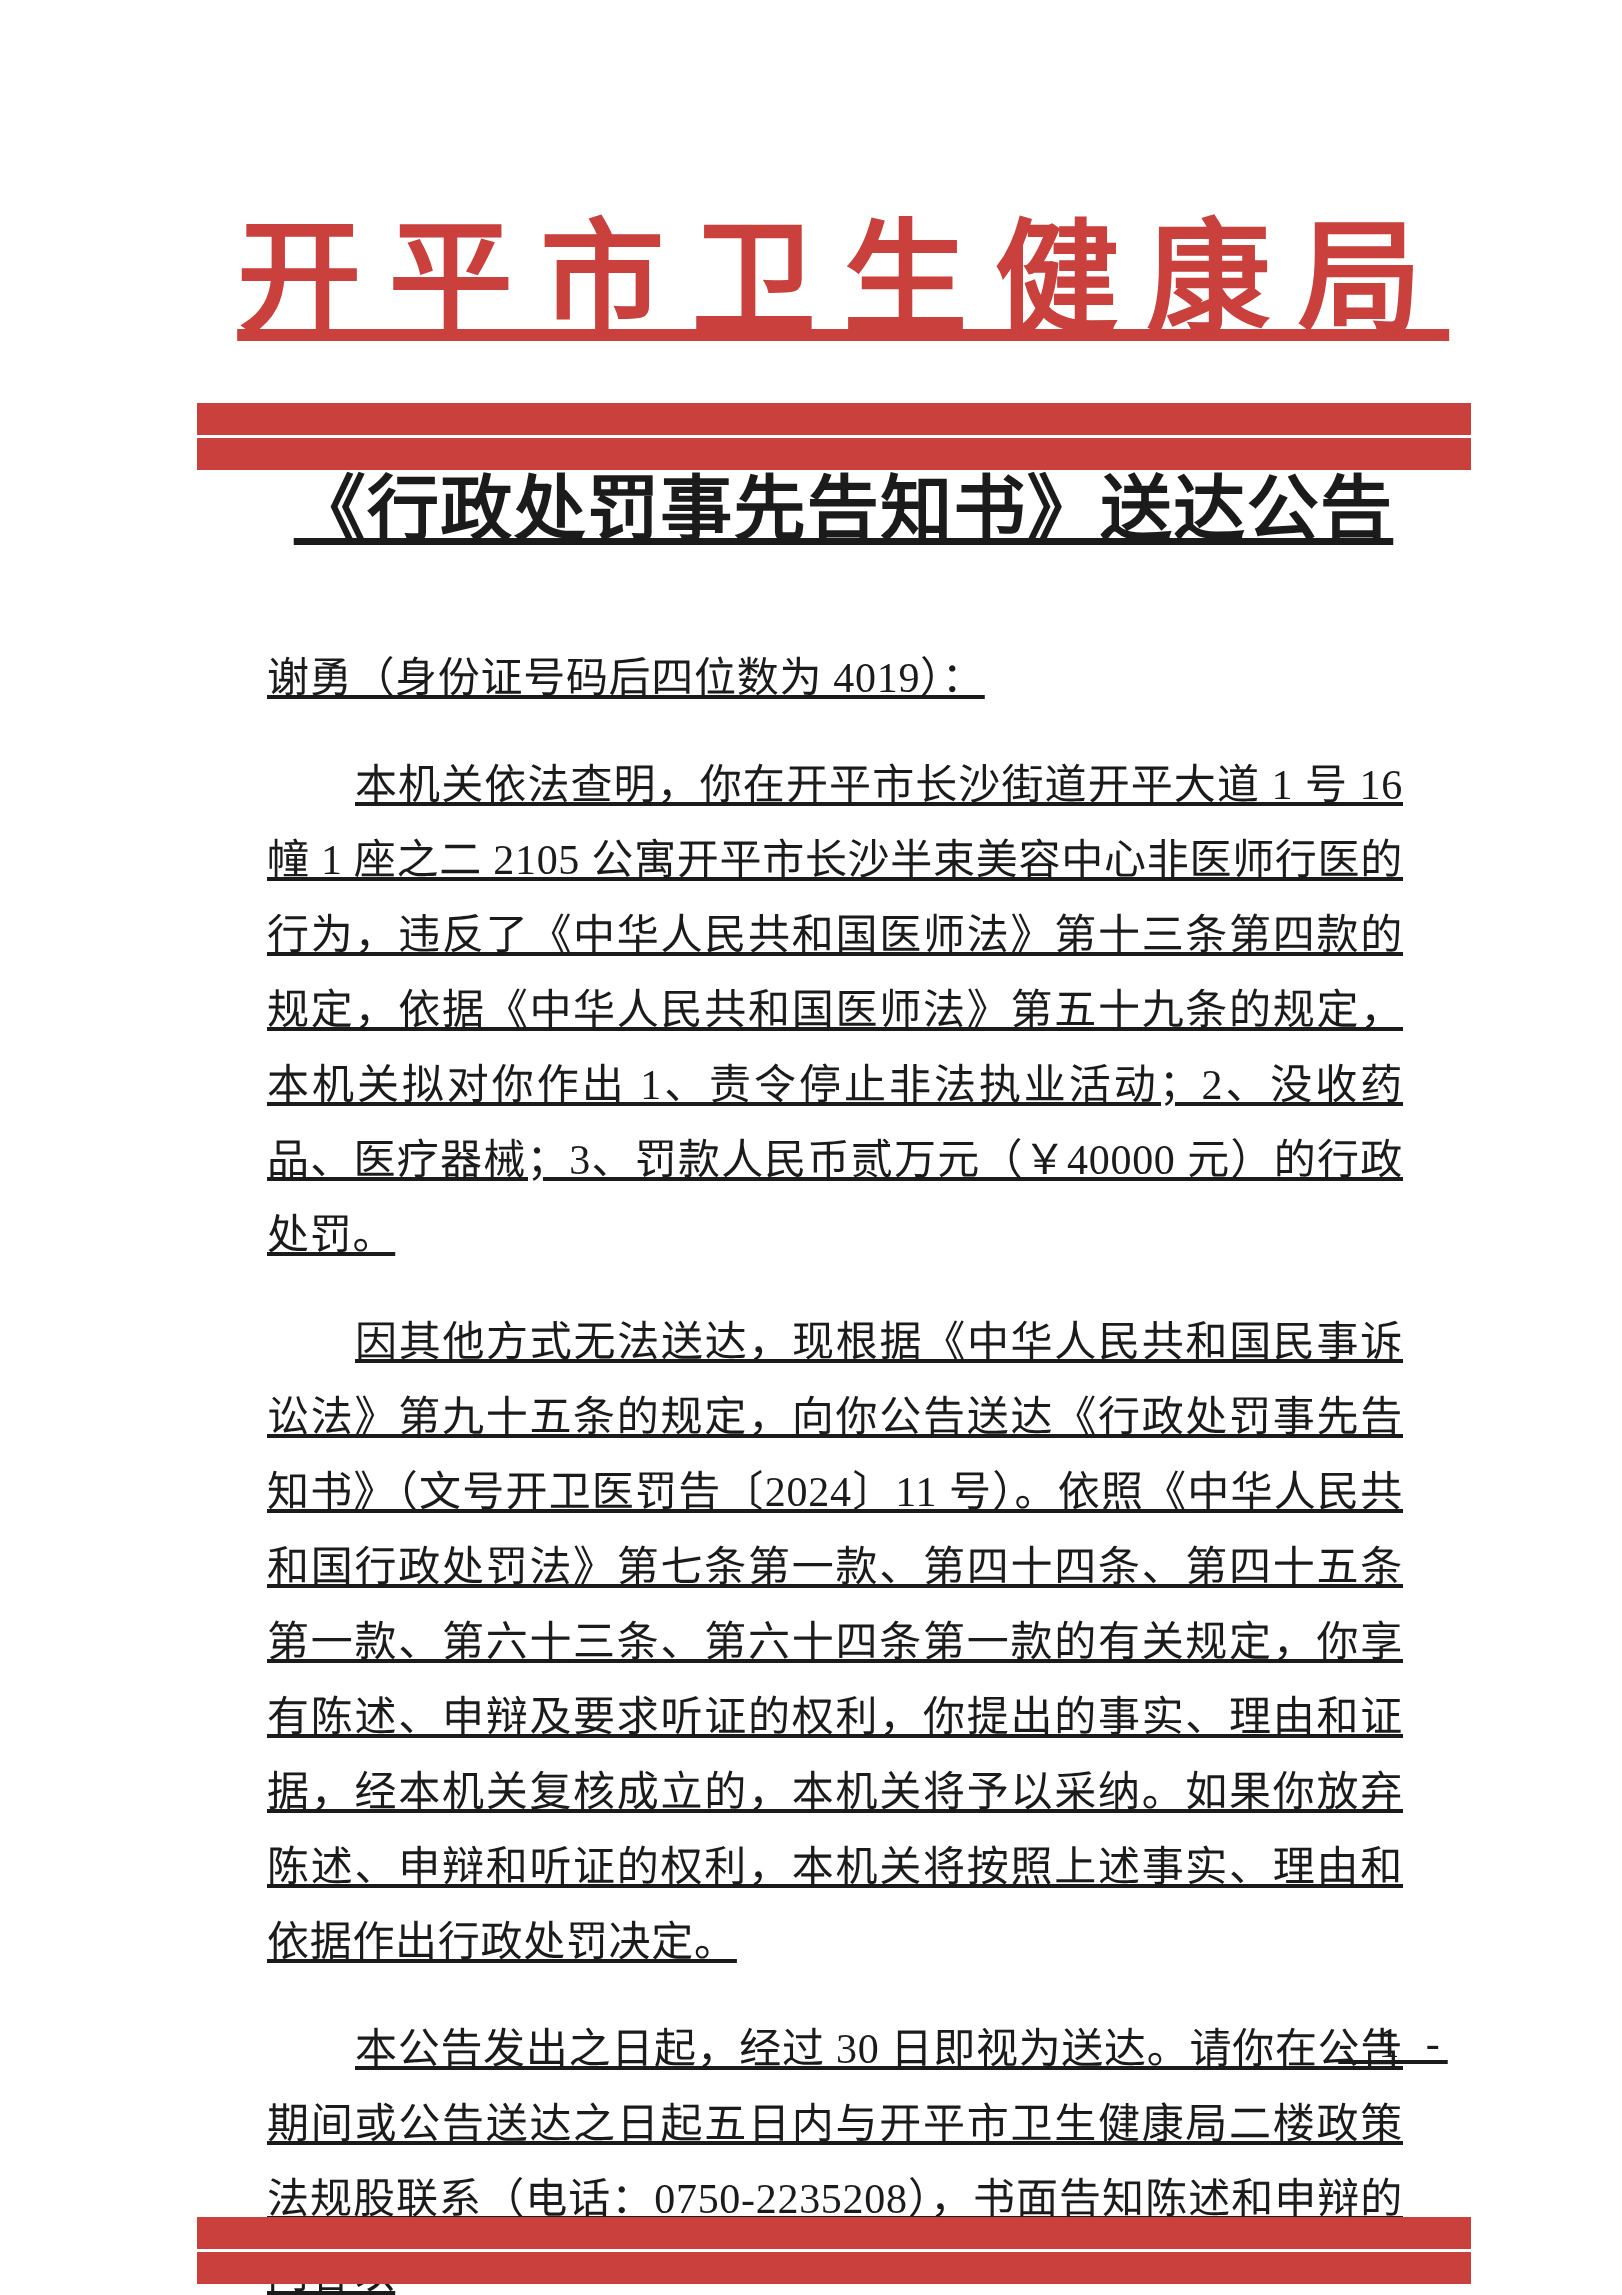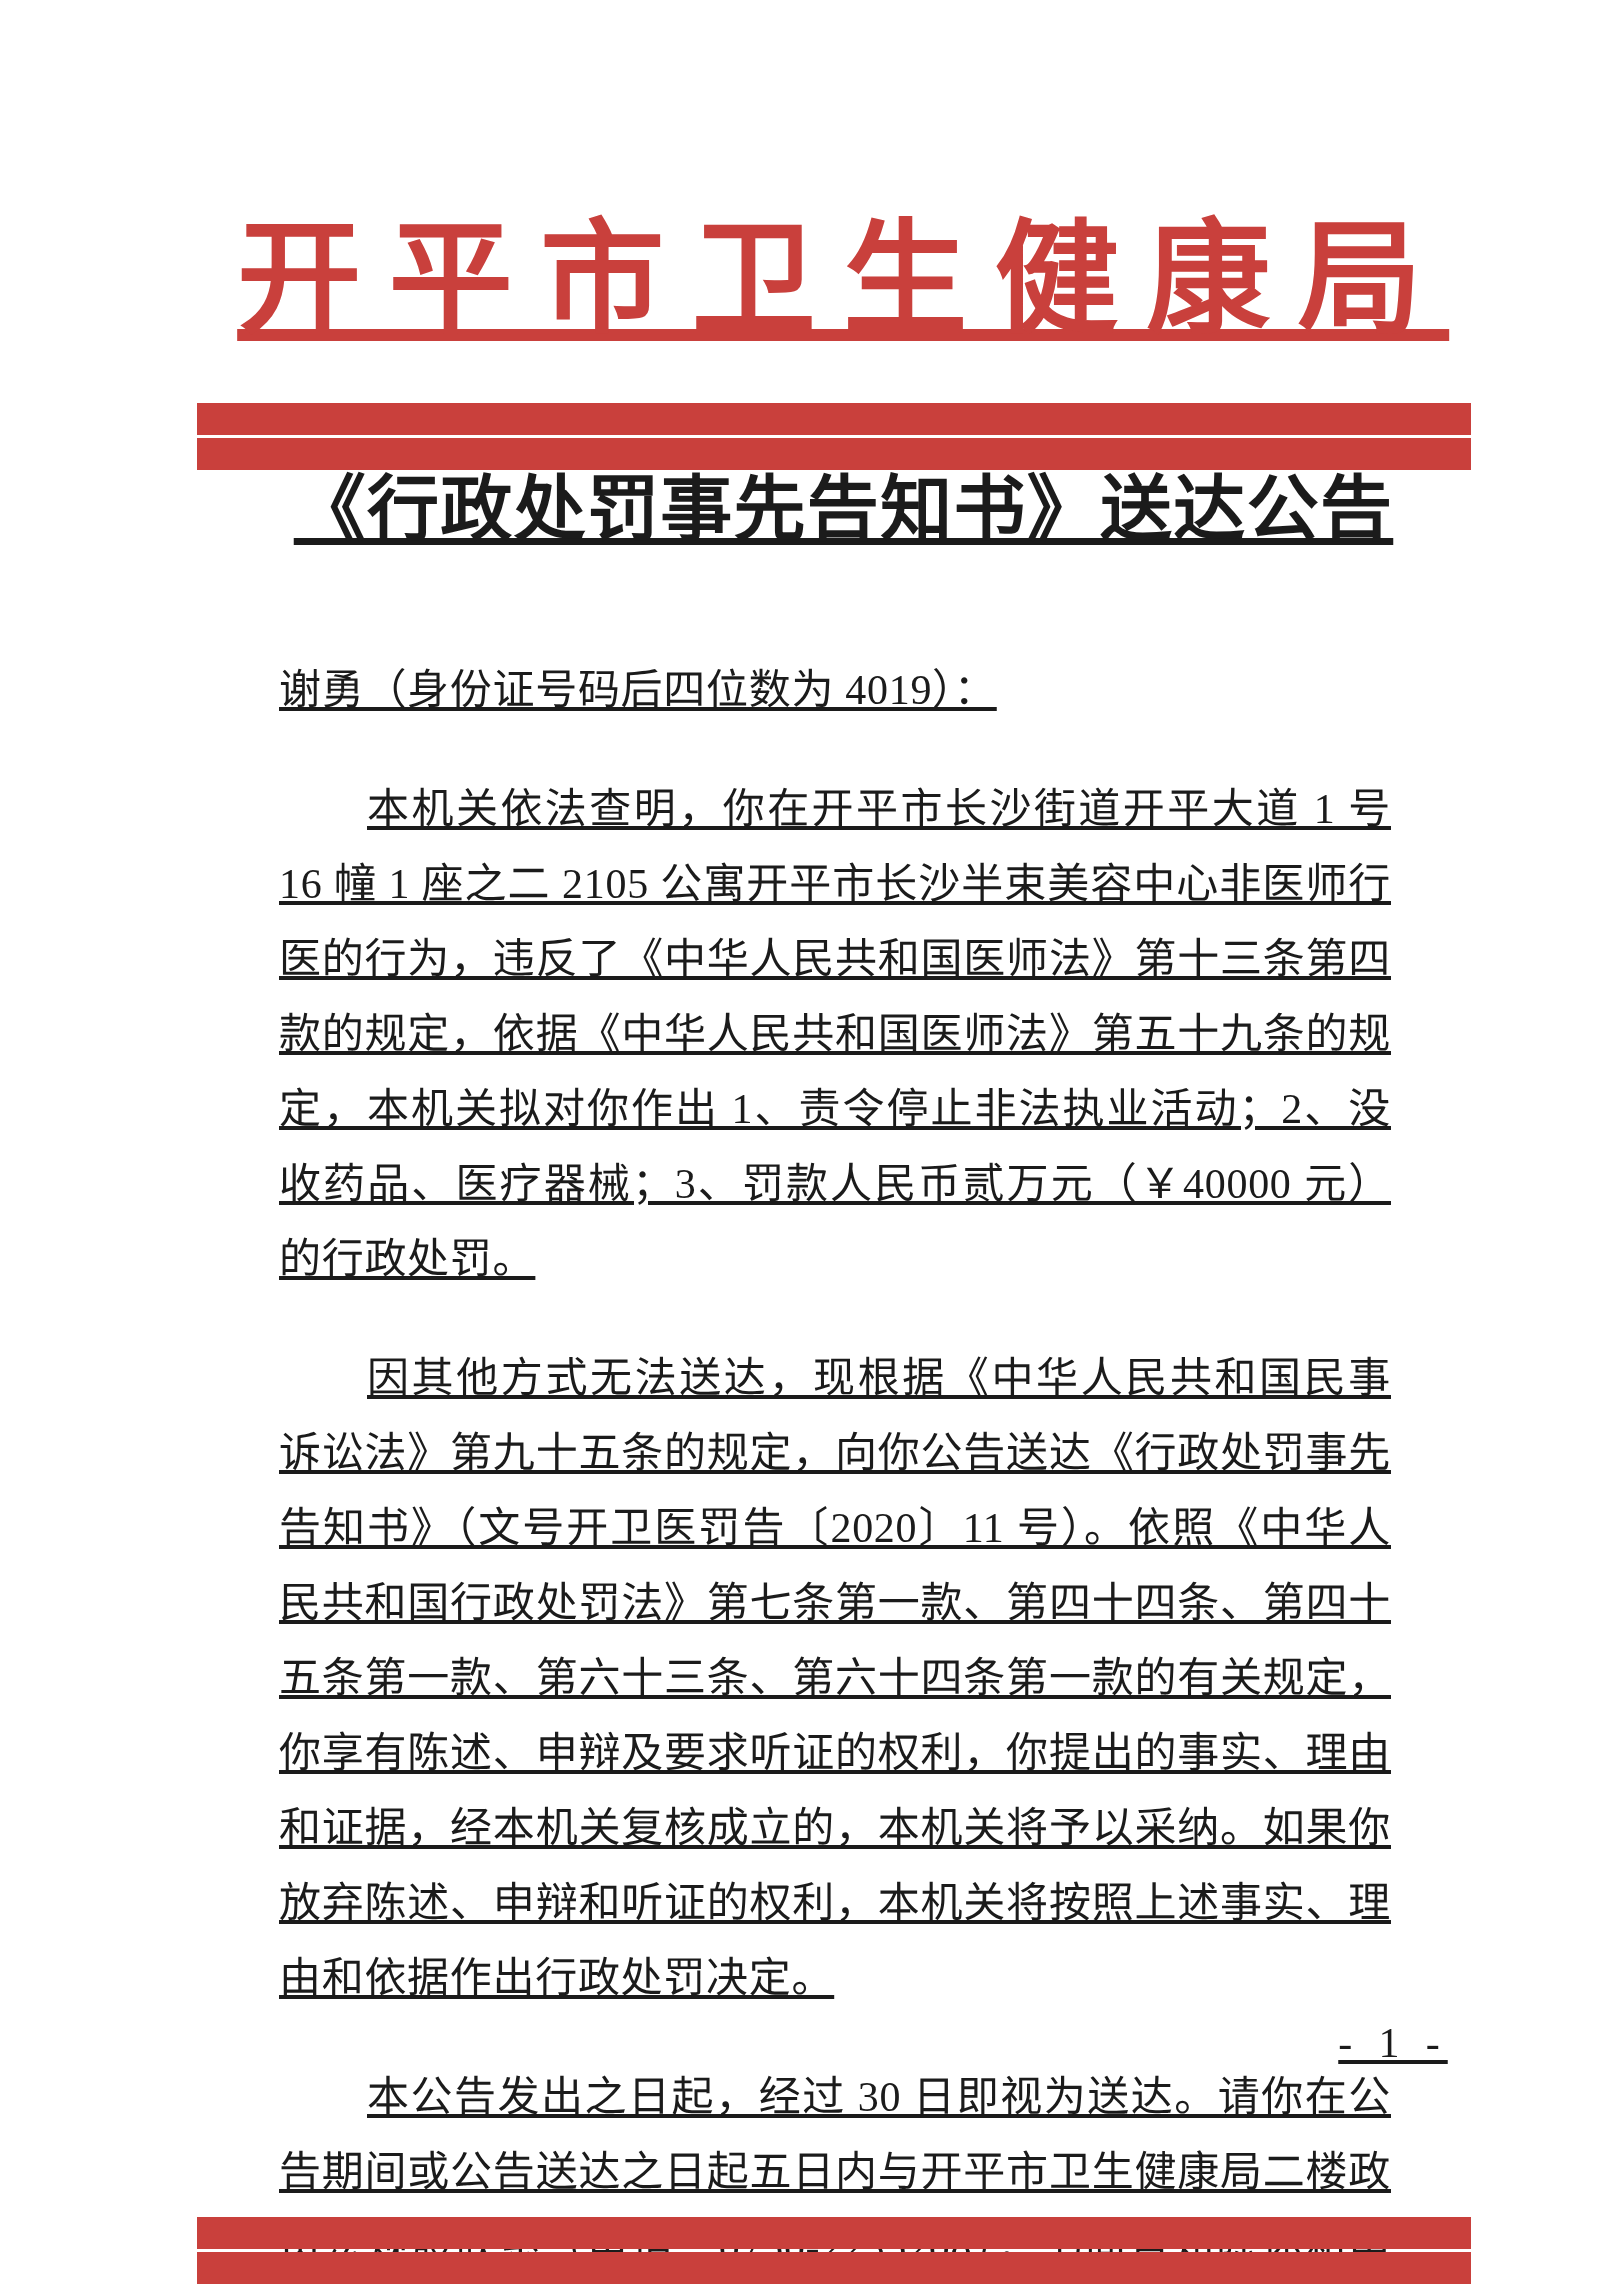--- a/index.html
+++ b/index.html
@@ -61,21 +61,21 @@
     position: absolute;
     top: 577px;
     left: 203px;
     width: 1200px;
     font-size: 42px;
     line-height: 75px;
     letter-spacing: 0.7px;
     text-align: justify;
     color: var(--ink);
   }
-  .body-text p { margin: 12px; }
+  .body-text p { margin: 0; }
   .body-text p.indented { text-indent: 88px; }
   
   .page-number {
     position: absolute;
     top: 1974px;
     left: 1276px;
     width: 170px;
     text-align: center;
     font-size: 42px;
     line-height: 1;
@@ -94,21 +94,21 @@
   <div class="rule rule-top">
     <div class="bar-thick"></div>
     <div class="bar-thin"></div>
   </div>
 
   <h1 class="doc-title">《行政处罚事先告知书》送达公告</h1>
 
   <div class="body-text">
     <p>谢勇（身份证号码后四位数为 4019）：</p>
     <p class="indented">本机关依法查明，你在开平市长沙街道开平大道 1 号 16 幢 1 座之二 2105 公寓开平市长沙半束美容中心非医师行医的行为，违反了《中华人民共和国医师法》第十三条第四款的规定，依据《中华人民共和国医师法》第五十九条的规定，本机关拟对你作出 1、责令停止非法执业活动；2、没收药品、医疗器械；3、罚款人民币贰万元（￥40000 元）的行政处罚。</p>
-    <p class="indented">因其他方式无法送达，现根据《中华人民共和国民事诉讼法》第九十五条的规定，向你公告送达《行政处罚事先告知书》（文号开卫医罚告〔2020〕11 号）。依照《中华人民共和国行政处罚法》第七条第一款、第四十四条、第四十五条第一款、第六十三条、第六十四条第一款的有关规定，你享有陈述、申辩及要求听证的权利，你提出的事实、理由和证据，经本机关复核成立的，本机关将予以采纳。如果你放弃陈述、申辩和听证的权利，本机关将按照上述事实、理由和依据作出行政处罚决定。</p>
+    <p class="indented">因其他方式无法送达，现根据《中华人民共和国民事诉讼法》第九十五条的规定，向你公告送达《行政处罚事先告知书》（文号开卫医罚告〔2024〕11 号）。依照《中华人民共和国行政处罚法》第七条第一款、第四十四条、第四十五条第一款、第六十三条、第六十四条第一款的有关规定，你享有陈述、申辩及要求听证的权利，你提出的事实、理由和证据，经本机关复核成立的，本机关将予以采纳。如果你放弃陈述、申辩和听证的权利，本机关将按照上述事实、理由和依据作出行政处罚决定。</p>
     <p class="indented">本公告发出之日起，经过 30 日即视为送达。请你在公告期间或公告送达之日起五日内与开平市卫生健康局二楼政策法规股联系（电话：0750-2235208），书面告知陈述和申辩的内容以</p>
   </div>
 
   <div class="page-number">- 1 -</div>
 
   <div class="rule rule-bottom">
     <div class="bar-thin"></div>
     <div class="bar-thick"></div>
   </div>
 

